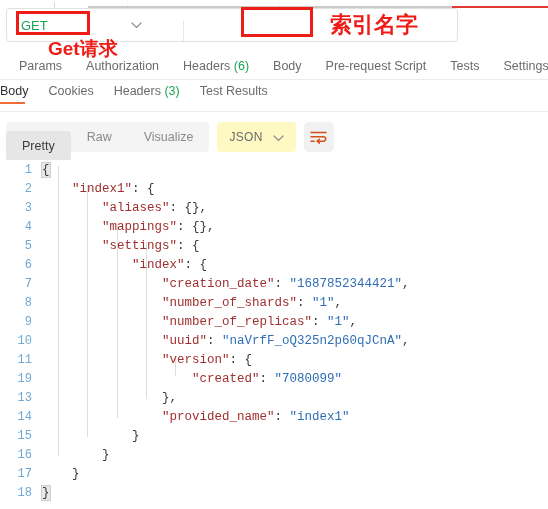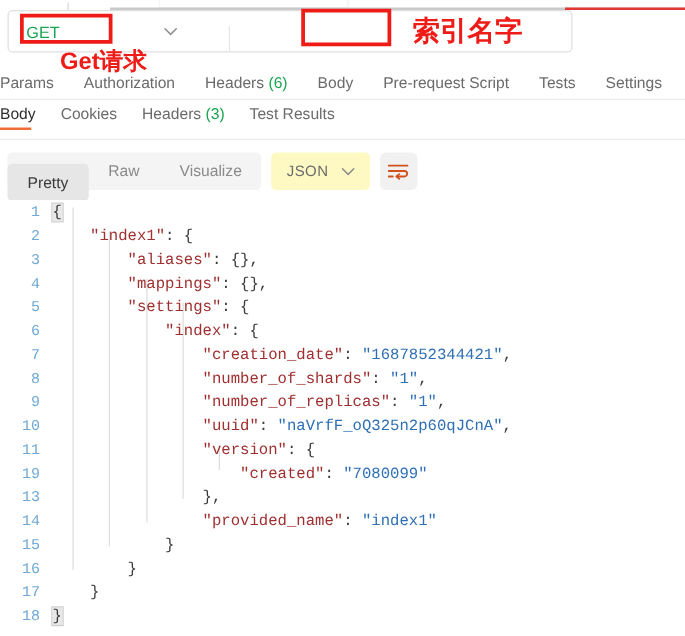--- a/index.html
+++ b/index.html
@@ -99,21 +99,21 @@
   }
   .ann-get { left: 28px; top: 36px; font-size: 19px; margin-left: 20px; }
   .ann-idx { left: 330px; top: 10px; font-size: 22px; }
 
   
   .req-tabs {
     position: absolute; top: 52px; left: 0;
     width: 548px; height: 28px;
     display: flex; align-items: center;
     border-bottom: 1px solid #ececec;
-    padding-left: 0;
+    padding-left: 19px;
     overflow: hidden;
   }
   .req-tabs .rtab {
     font-size: 12.5px;
     color: #6b6b6b;
     margin-right: 24px;
     white-space: nowrap;
   }
   .cnt-green { color: #1aa551; }
 

